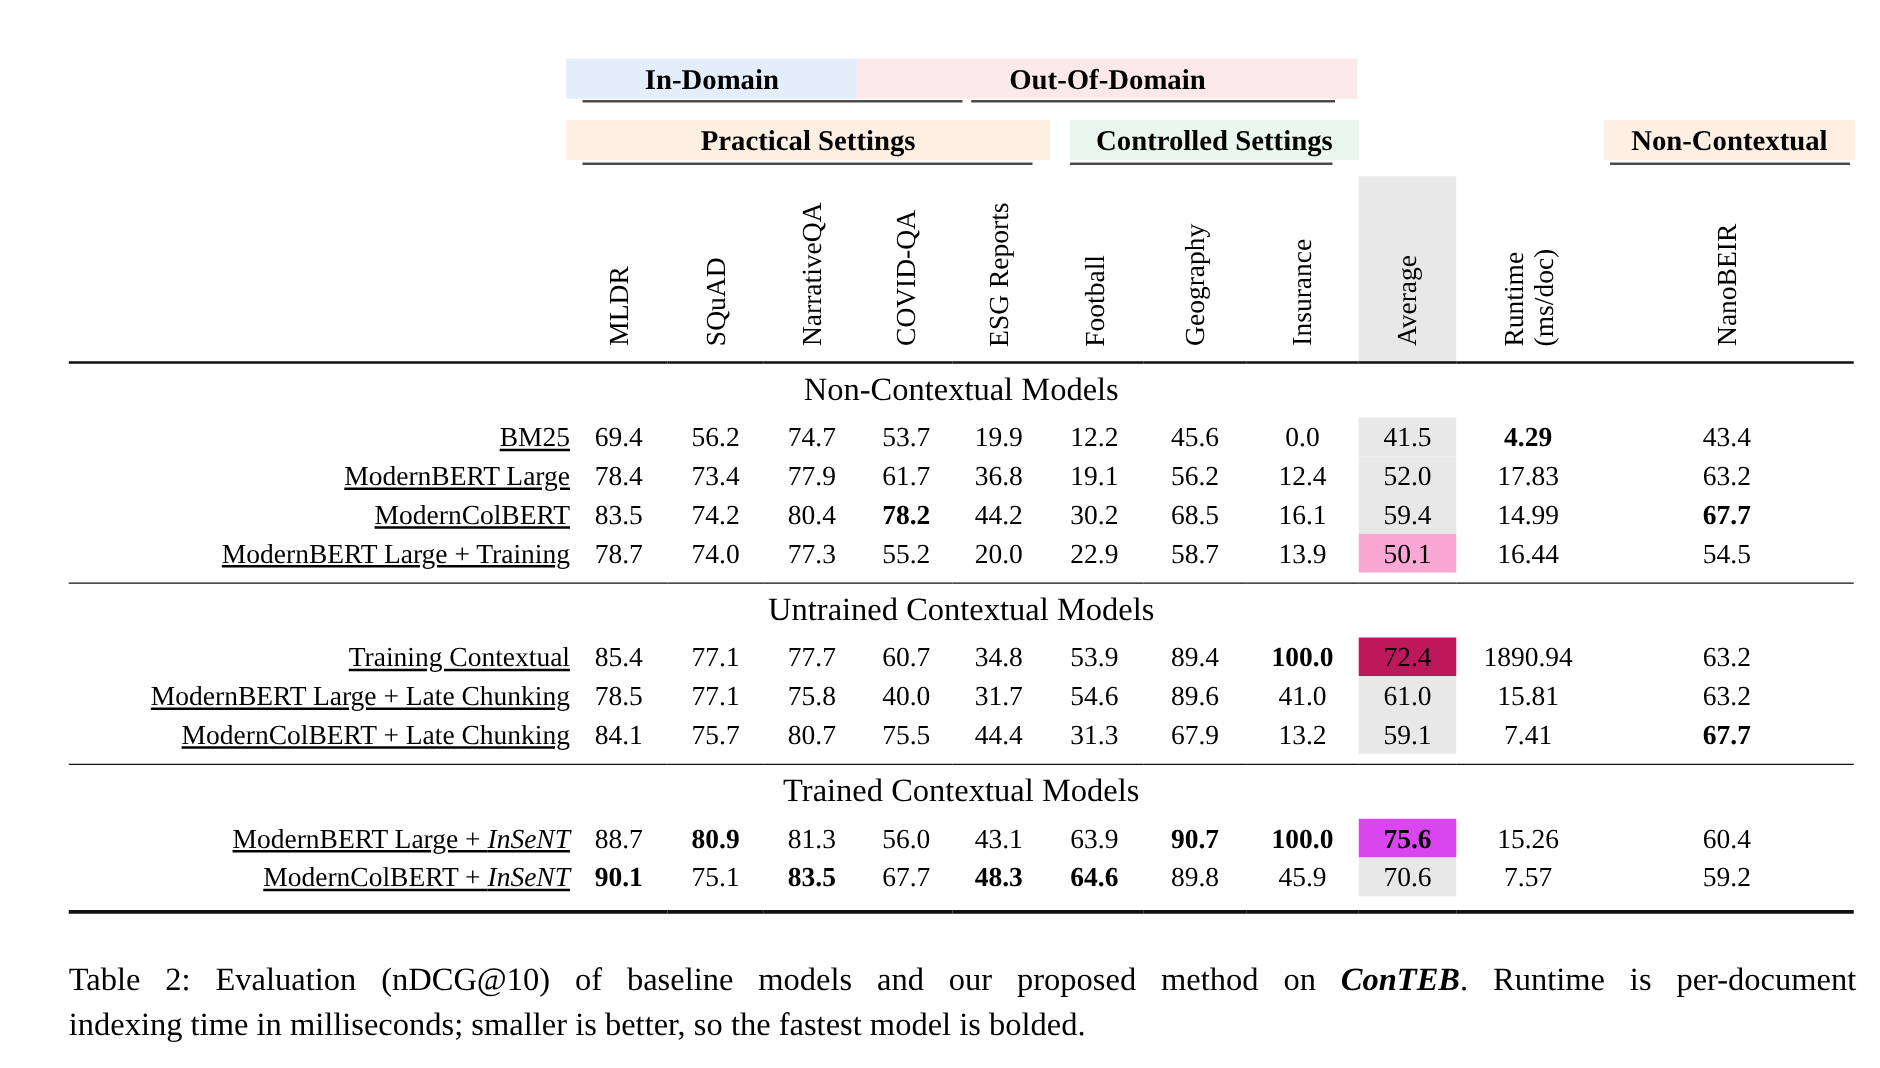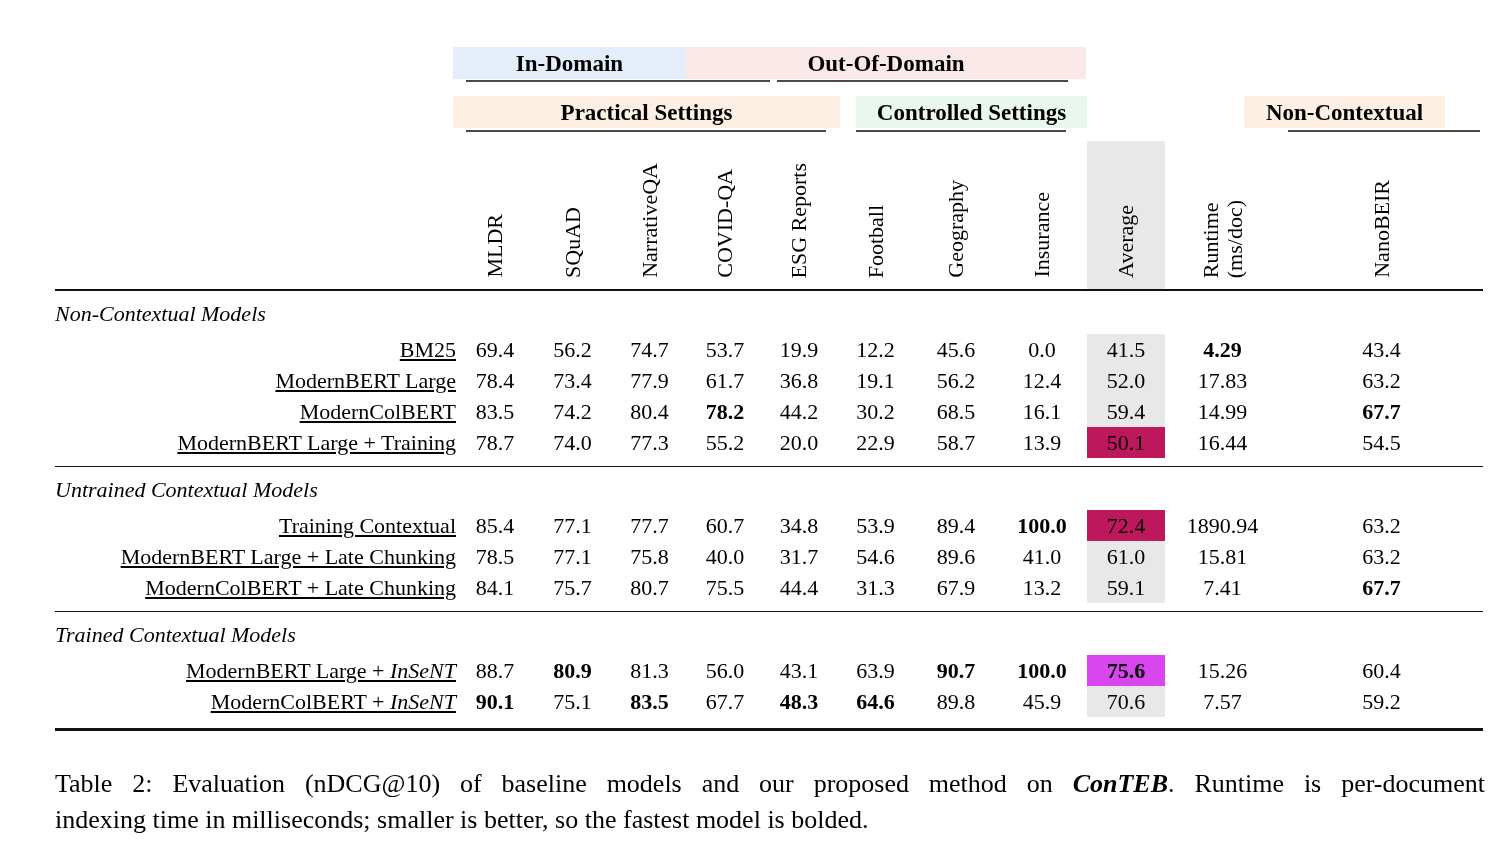--- a/index.html
+++ b/index.html
@@ -22,21 +22,21 @@
   td.hcell {
     vertical-align:bottom; text-align:center; height:149px;
     padding-bottom:7px; border-bottom:2px solid #111;
   }
   .vlab {
     display:inline-block; writing-mode:vertical-rl; transform:rotate(180deg);
     font-size:22px; line-height:24px; white-space:pre-line; text-align:left;
   }
   tr.sec-label td {
     height:44px; vertical-align:bottom; padding-bottom:7px;
-    font-style:italic; font-size:22px;
+    font-size:26px;text-align:center;
   }
   tr.data-row td { height:31px; font-size:22px; line-height:31px; }
   td.num { text-align:center; }
   td.name-cell { text-align:right; white-space:nowrap;text-decoration:underline; }
   .b { font-weight:bold; }
   .it { font-style:italic; }
   tr.sec-end td { height:8px; border-bottom:1.5px solid #111; }
   tr.sec-end.last td { height:12px; border-bottom:3px solid #111; }
 
   .caption {
@@ -59,21 +59,21 @@
   </div>
   <div class="cmid" style="left: 466px; top: 80px; width: 304px; background: rgb(74, 74, 74);"></div>
   <div class="cmid" style="left: 777px; top: 80px; width: 291px; background: rgb(74, 74, 74);"></div>
 
   <div class="band" style="left: 856px; top: 96px; width: 231px; background: rgb(233, 247, 239);">
     <span>Controlled Settings</span>
   </div>
   <div class="band" style="left: 453px; top: 96px; width: 387px; background: rgb(253, 240, 226);">
     <span>Practical Settings</span>
   </div>
-  <div class="band" style="left: 1244px; top: 96px; width: 201px; background: rgb(253, 240, 226);">
+  <div class="band" style="left: 1283px; top: 96px; width: 201px; background: rgb(253, 240, 226);">
     <span>Non-Contextual</span>
   </div>
   <div class="cmid" style="left: 466px; top: 130px; width: 360px; background: rgb(74, 74, 74);"></div>
   <div class="cmid" style="left: 856px; top: 130px; width: 210px; background: rgb(74, 74, 74);"></div>
   <div class="cmid" style="left: 1288px; top: 130px; width: 192px; background: rgb(74, 74, 74);"></div>
 
   <table class="datatable">
     <colgroup>
       <col style="width:401px">
         <col style="width:78px">
@@ -154,21 +154,21 @@
         <tr class="data-row">
           <td class="name-cell"><span>ModernBERT Large + Training</span></td>
           <td class="num">78.7</td>
           <td class="num">74.0</td>
           <td class="num">77.3</td>
           <td class="num">55.2</td>
           <td class="num">20.0</td>
           <td class="num">22.9</td>
           <td class="num">58.7</td>
           <td class="num">13.9</td>
-          <td class="num" style="background: #be185d;">50.1</td>
+          <td class="num" style="background: #f9a8d4;">50.1</td>
           <td class="num">16.44</td>
           <td class="num">54.5</td>
         </tr>
         <tr class="sec-end">
           <td colspan="12"></td>
         </tr>
         <tr class="sec-label">
           <td colspan="12">Untrained Contextual Models</td>
         </tr>
         <tr class="data-row">

